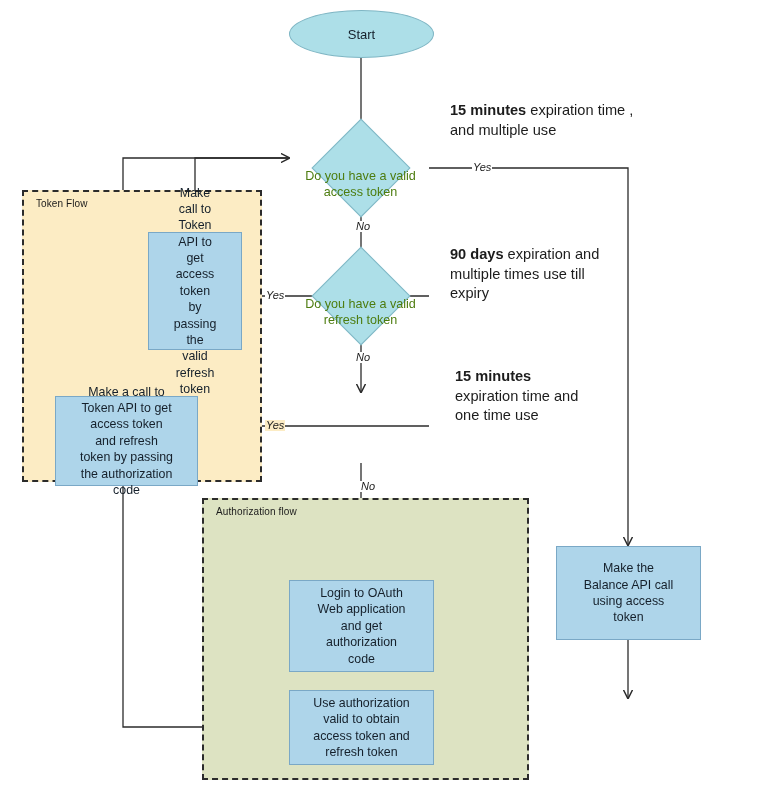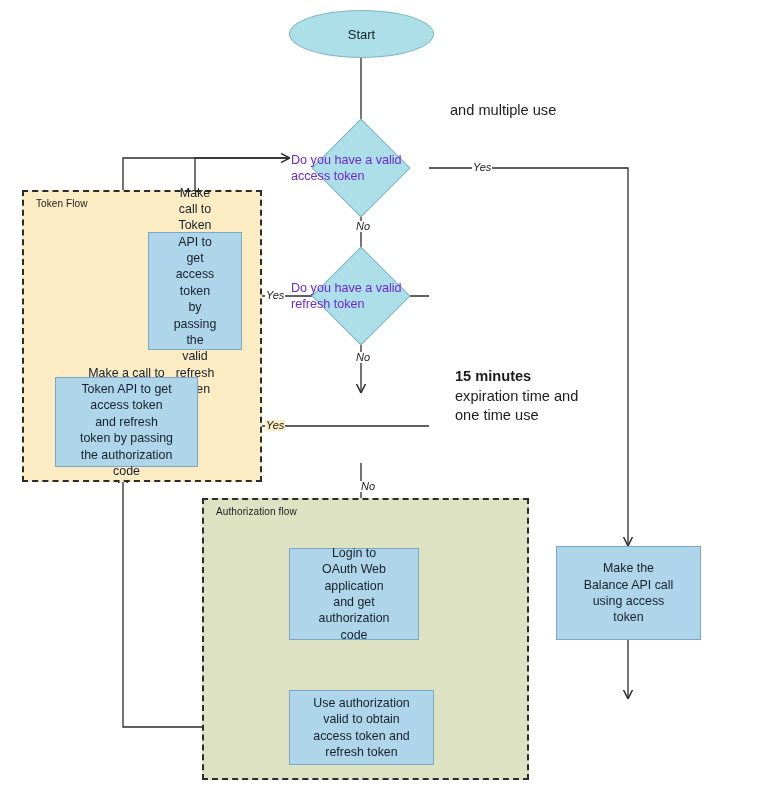--- a/index.html
+++ b/index.html
@@ -83,29 +83,30 @@
     width: 100%;
     height: 100%;
     background: #addfe8;
     border: 1px solid #7fb6c4;
     transform: rotate(45deg);
     box-sizing: border-box;
   }
   .decision-label {
     position: absolute;
     left: 0;
-    top: 0;
+    top: 16px;
     width: 100%;
     height: 100%;
     display: flex;
     align-items: center;
     justify-content: center;
+    text-align: center;
     font-size: 12.6px;
     line-height: 1.3;
-    color: #6d28d9;
+    color: #4d7c0f;
   }
 
   
   .annotation {
     position: absolute;
     font-size: 14.6px;
     line-height: 1.35;
     color: #1c1c1c;
   }
   .annotation b {
@@ -185,25 +186,25 @@
   <div class="decision-wrap" style="left:291px; top:262px; width:139px; height:68px;">
     <div class="decision-shape" style="left:35px; top:-1px; width:70px; height:70px;"></div>
     <div class="decision-label">Do you have a valid refresh token</div>
   </div>
 
 
   <div class="node process" style="left:148px; top:232px; width:94px; height:118px;">
     <span>Make call to Token API to get access token by passing the valid refresh token</span>
   </div>
 
-  <div class="node process" style="left:55px; top:377px; width:143px; height:90px;">
+  <div class="node process" style="left:55px; top:396px; width:143px; height:90px;">
     <span>Make a call to Token API to get access token and refresh token by passing the authorization code</span>
   </div>
 
-  <div class="node process" style="left:289px; top:548px; width:130px; height:92px;">
+  <div class="node process" style="left:289px; top:580px; width:145px; height:92px;">
     <span>Login to OAuth Web application  and get authorization code</span>
   </div>
 
   <div class="node process" style="left:289px; top:690px; width:145px; height:75px;">
     <span>Use authorization valid to obtain access token and refresh token</span>
   </div>
 
   <div class="node process" style="left:556px; top:546px; width:145px; height:94px;">
     <span>Make the Balance API call using access token</span>
   </div>
@@ -222,23 +223,33 @@
     <span>No</span>
   </div>
   <div class="edge-label on-tan" style="left:265px; top:420px;">
     <span>Yes</span>
   </div>
   <div class="edge-label" style="left:360px; top:481px;">
     <span>No</span>
   </div>
 
   <div class="annotation" style="left:450px; top:101px; width:210px;">
+    <div>
+      <b>15 minutes</b><span> expiration time ,</span>
+    </div>
     <div>and multiple use</div>
   </div>
 
+  <div class="annotation" style="left:450px; top:245px; width:190px;">
+    <div>
+      <b>90 days</b><span> expiration and</span>
+    </div>
+    <div>multiple times use till</div>
+    <div>expiry</div>
+  </div>
 
   <div class="annotation" style="left:455px; top:367px; width:190px;">
     <div>
       <b>15 minutes</b><span></span>
     </div>
     <div>expiration time and</div>
     <div>one time use</div>
   </div>
 
 </div>

